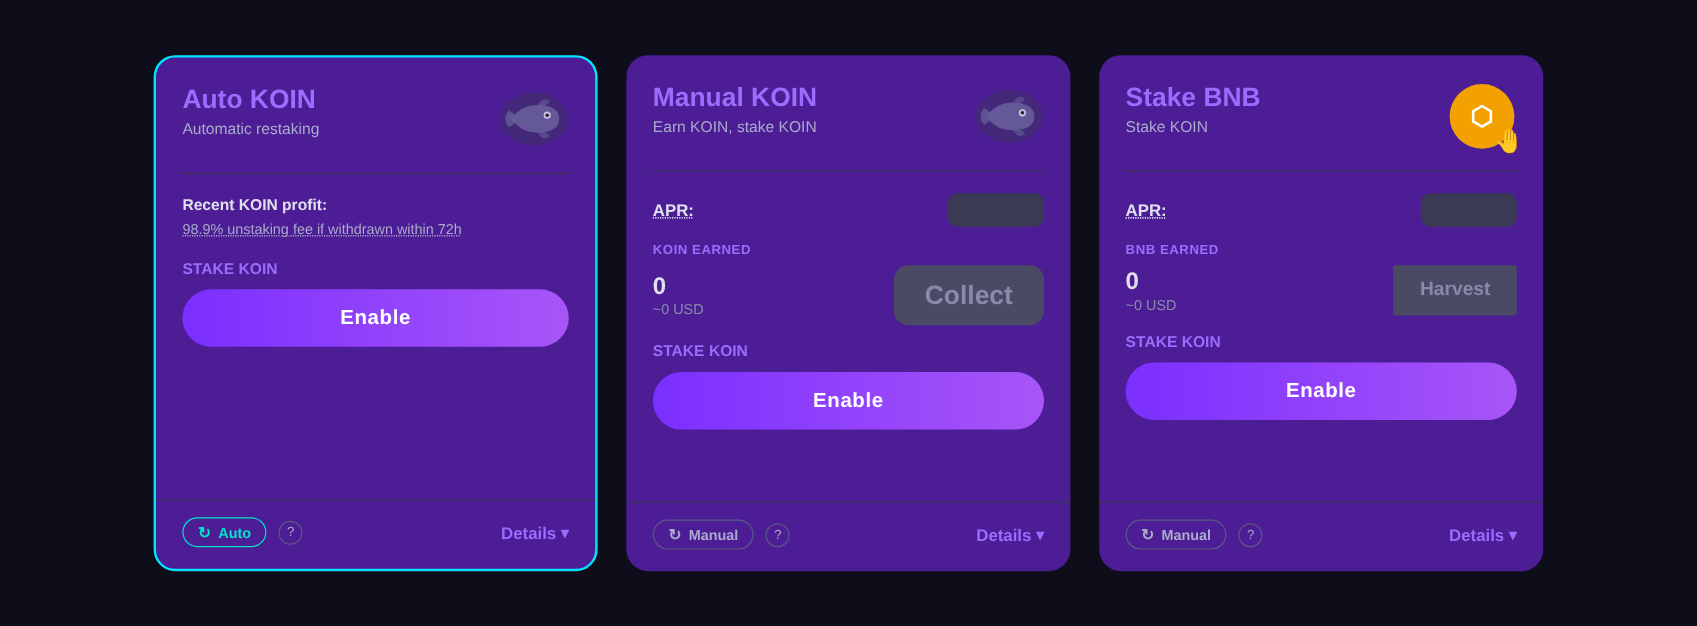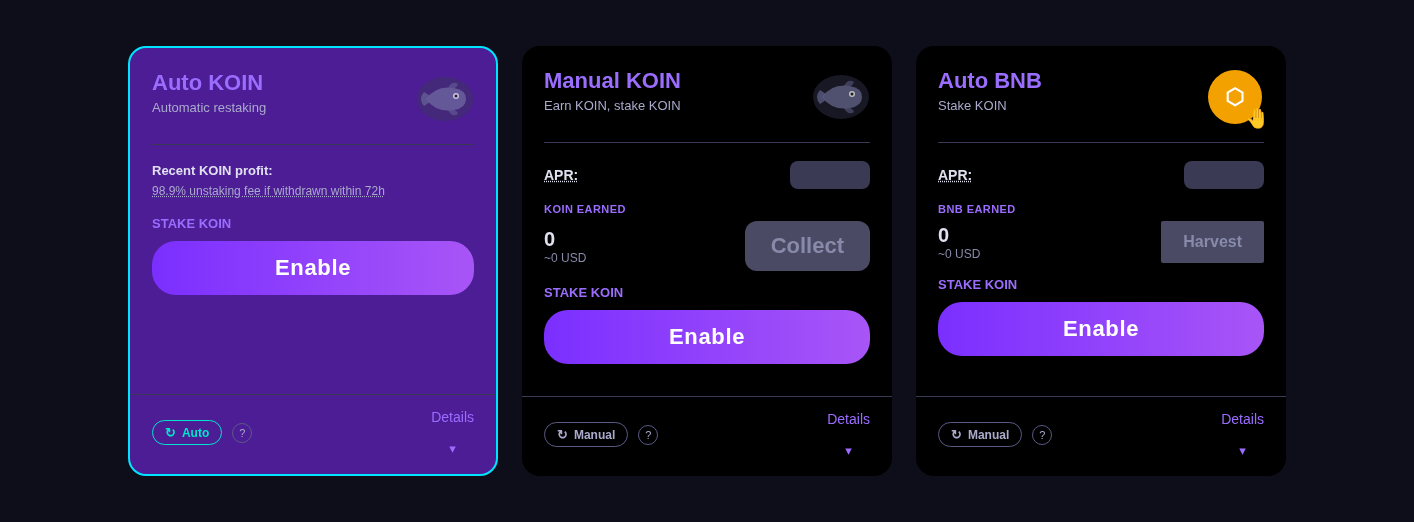--- a/index.html
+++ b/index.html
@@ -12,21 +12,21 @@
       min-height: 522px;
       width: 1414px;
     }
     .cards-container {
       display: flex;
       gap: 24px;
       padding: 32px 40px;
       align-items: flex-start;
     }
     .card {
-      background: #000000;
+      background: #4c1d95;
       border-radius: 18px;
       width: 370px;
       min-height: 430px;
       padding: 0 0 0 0;
       position: relative;
       display: flex;
       flex-direction: column;
     }
     .card.active {
       border: 2px solid #00e5ff;
@@ -176,21 +176,21 @@
     .stake-label span {
       color: #9b6dff;
     }
     .enable-btn {
       width: 100%;
       background: linear-gradient(90deg, #7b2fff, #a855f7);
       color: #fff;
       border: none;
       border-radius: 24px;
       padding: 14px;
-      font-size: 22px;
+      font-size: 17px;
       font-weight: 700;
       cursor: pointer;
       letter-spacing: 0.03em;
     }
     .card-footer {
       padding: 14px 22px 18px 22px;
       display: flex;
       align-items: center;
       justify-content: space-between;
       border-top: 1px solid #3a3a55;
@@ -228,27 +228,26 @@
       height: 20px;
       border: 1.5px solid #5a5a85;
       border-radius: 50%;
       font-size: 11px;
       color: #aaaacc;
       margin-left: 6px;
       cursor: pointer;
     }
     .details-link {
       font-size: 14px;
-      font-weight: 400;
+      font-weight: 700;
       color: #9b6dff;
       display: flex;
       align-items: center;
-      gap: 16px;
+      gap: 4px;
       cursor: pointer;
-      flex-direction: column;
     }
     .details-link .chevron {
       font-size: 13px;
     }
     .footer-left {
       display: flex;
       align-items: center;
       gap: 4px;
     }
   </style>
@@ -349,21 +348,21 @@
       <div class="details-link">
         <span>Details</span>
         <span class="chevron">▾</span>
       </div>
     </div>
   </div>
 
   <div class="card">
     <div class="card-header">
       <div>
-        <div class="card-title">Auto BNB</div>
+        <div class="card-title">Stake BNB</div>
         <div class="card-subtitle">Stake KOIN</div>
       </div>
       <div class="card-icon">
         <div class="bnb-icon-circle">
           <span style="font-size:22px; font-weight:900; color:#fff;">⬡</span>
           <span class="bnb-hand">🤚</span>
         </div>
       </div>
     </div>
     <div class="divider"></div>

